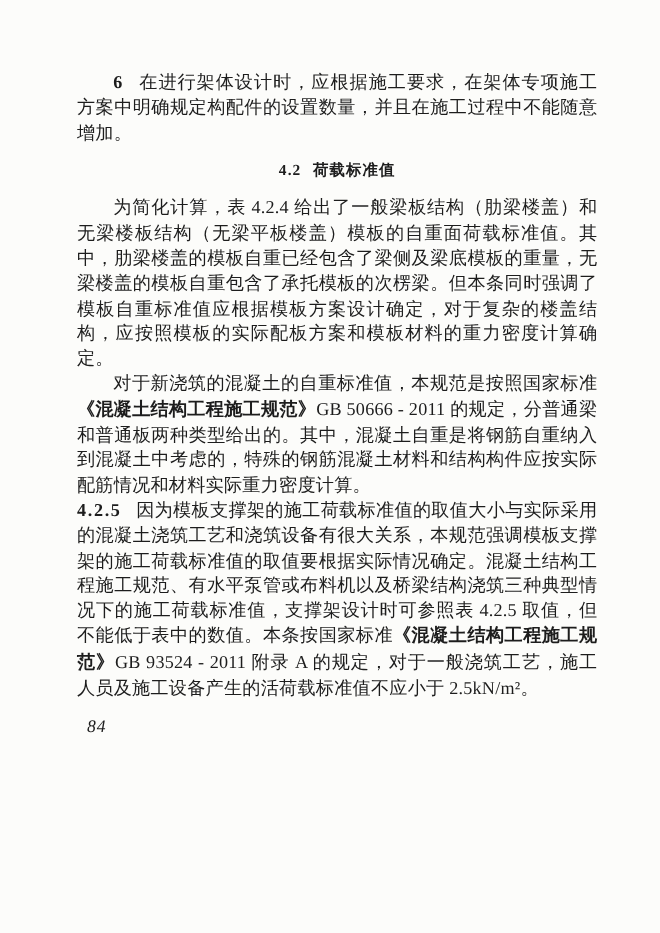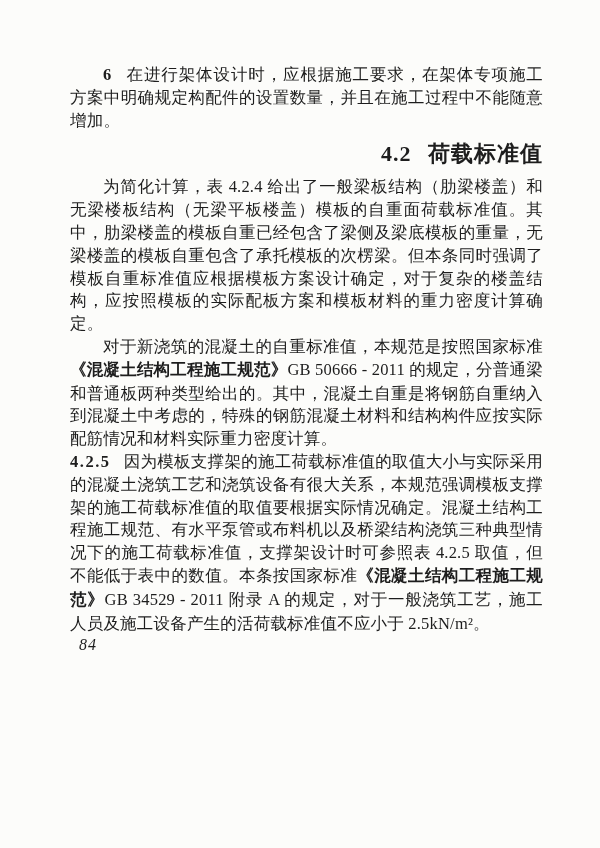--- a/index.html
+++ b/index.html
@@ -30,35 +30,36 @@
     letter-spacing: 1.5px;
     margin-right: 0.8em;
     font-family: "Liberation Serif", "DejaVu Serif", serif;
   }
   .book-title {
     font-weight: bold;
     font-family: Liberation Mono, monospace;
   }
   .section-heading {
     margin: 10px 0 10px 0;
-    text-align: right;
-    font-size: 22px;
+    text-align: center;
+    font-size: 14px;
     font-weight: bold;
     line-height: 24px;
   }
   .heading-number {
     font-family: "Liberation Serif", "DejaVu Serif", serif;
     letter-spacing: 1px;
     margin-right: 0.75em;
   }
   .heading-title {
     font-family: "Liberation Sans", "DejaVu Sans", sans-serif;
     letter-spacing: 1px;
   }
   .page-number {
+    margin-top: 14px;
     padding-left: 9px;
     font-style: italic;
     font-size: 16px;
     letter-spacing: 1px;
     line-height: 20px;
   }
 </style>
 </head>
 <body>
 
@@ -67,17 +68,17 @@
   <p class="para indent"><b class="clause-label">6</b><span>在进行架体设计时，应根据施工要求，在架体专项施工方案中明确规定构配件的设置数量，并且在施工过程中不能随意增加。</span></p>
 
   <h2 class="section-heading"><span class="heading-number">4.2</span><span class="heading-title">荷载标准值</span></h2>
 
 
 
   <p class="para indent"><span>为简化计算，表 4.2.4 给出了一般梁板结构（肋梁楼盖）和无梁楼板结构（无梁平板楼盖）模板的自重面荷载标准值。其中，肋梁楼盖的模板自重已经包含了梁侧及梁底模板的重量，无梁楼盖的模板自重包含了承托模板的次楞梁。但本条同时强调了模板自重标准值应根据模板方案设计确定，对于复杂的楼盖结构，应按照模板的实际配板方案和模板材料的重力密度计算确定。</span></p>
 
   <p class="para indent"><span>对于新浇筑的混凝土的自重标准值，本规范是按照国家标准</span><span class="book-title">《混凝土结构工程施工规范》</span><span>GB 50666 - 2011 的规定，分普通梁和普通板两种类型给出的。其中，混凝土自重是将钢筋自重纳入到混凝土中考虑的，特殊的钢筋混凝土材料和结构构件应按实际配筋情况和材料实际重力密度计算。</span></p>
 
-  <p class="para"><b class="clause-label">4.2.5</b><span>因为模板支撑架的施工荷载标准值的取值大小与实际采用的混凝土浇筑工艺和浇筑设备有很大关系，本规范强调模板支撑架的施工荷载标准值的取值要根据实际情况确定。混凝土结构工程施工规范、有水平泵管或布料机以及桥梁结构浇筑三种典型情况下的施工荷载标准值，支撑架设计时可参照表 4.2.5 取值，但不能低于表中的数值。本条按国家标准</span><span class="book-title">《混凝土结构工程施工规范》</span><span>GB 34529 - 2011 附录 A 的规定，对于一般浇筑工艺，施工人员及施工设备产生的活荷载标准值不应小于 2.5kN/m²。</span></p>
+  <p class="para"><b class="clause-label">4.2.5</b><span>因为模板支撑架的施工荷载标准值的取值大小与实际采用的混凝土浇筑工艺和浇筑设备有很大关系，本规范强调模板支撑架的施工荷载标准值的取值要根据实际情况确定。混凝土结构工程施工规范、有水平泵管或布料机以及桥梁结构浇筑三种典型情况下的施工荷载标准值，支撑架设计时可参照表 4.2.5 取值，但不能低于表中的数值。本条按国家标准</span><span class="book-title">《混凝土结构工程施工规范》</span><span>GB 93524 - 2011 附录 A 的规定，对于一般浇筑工艺，施工人员及施工设备产生的活荷载标准值不应小于 2.5kN/m²。</span></p>
 
   <div class="page-number">84</div>
 
 </div>
 
 </body></html>

